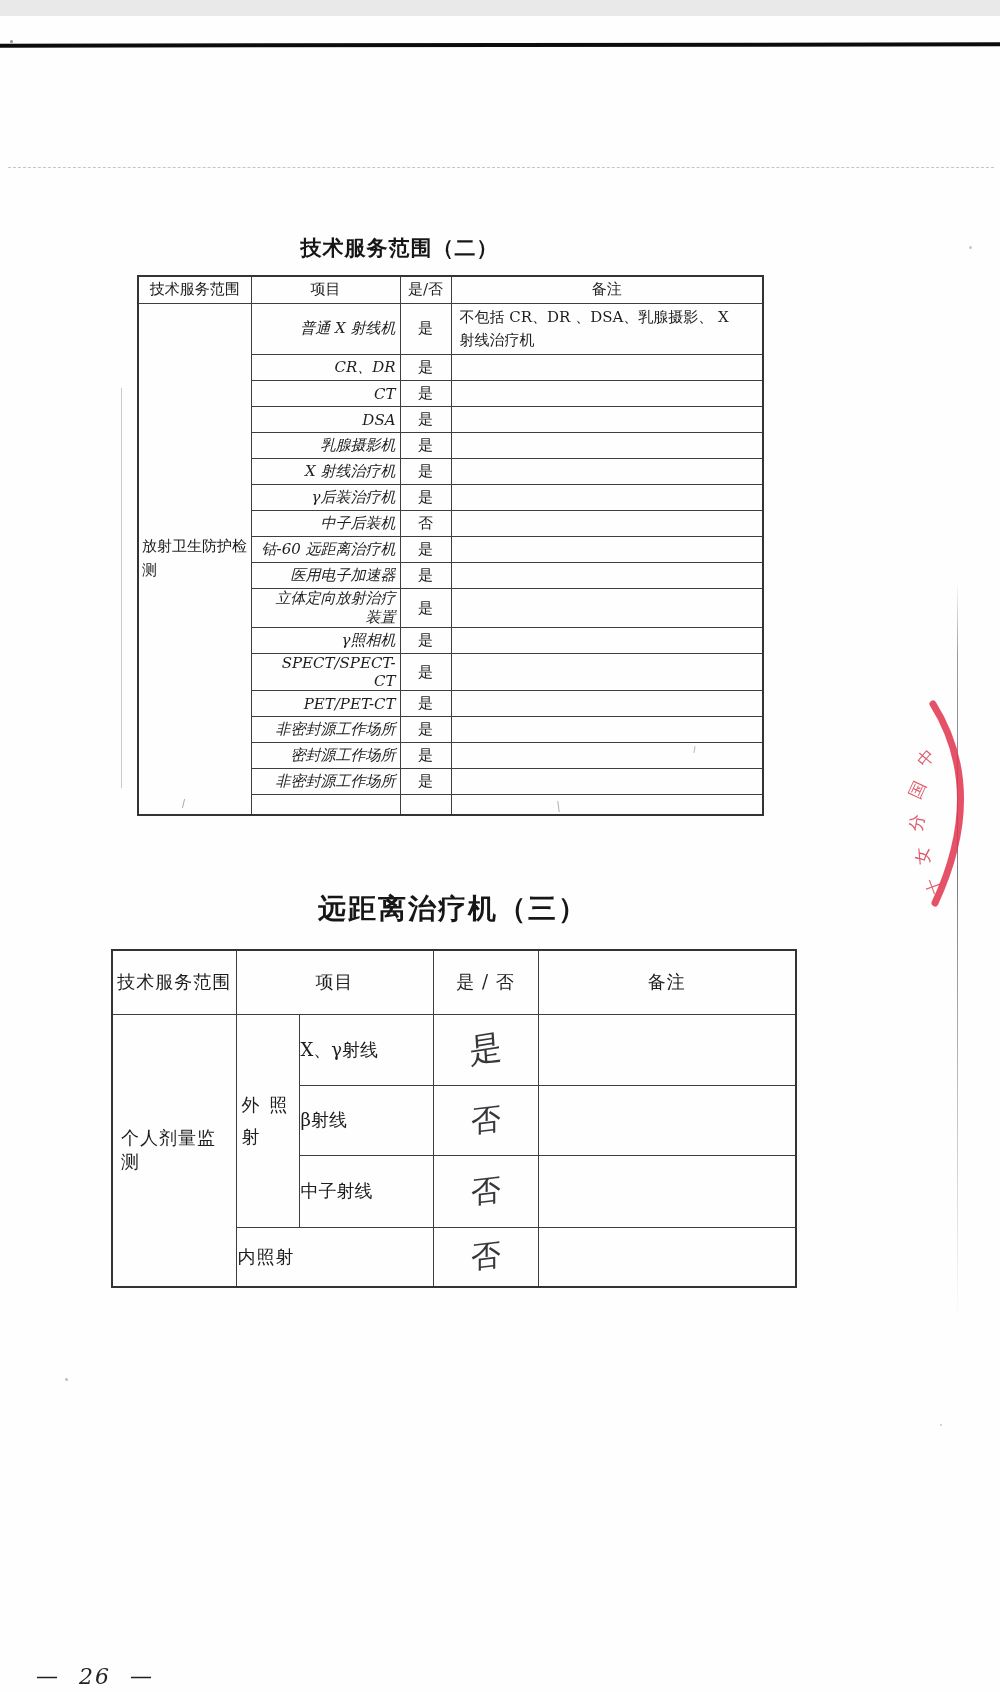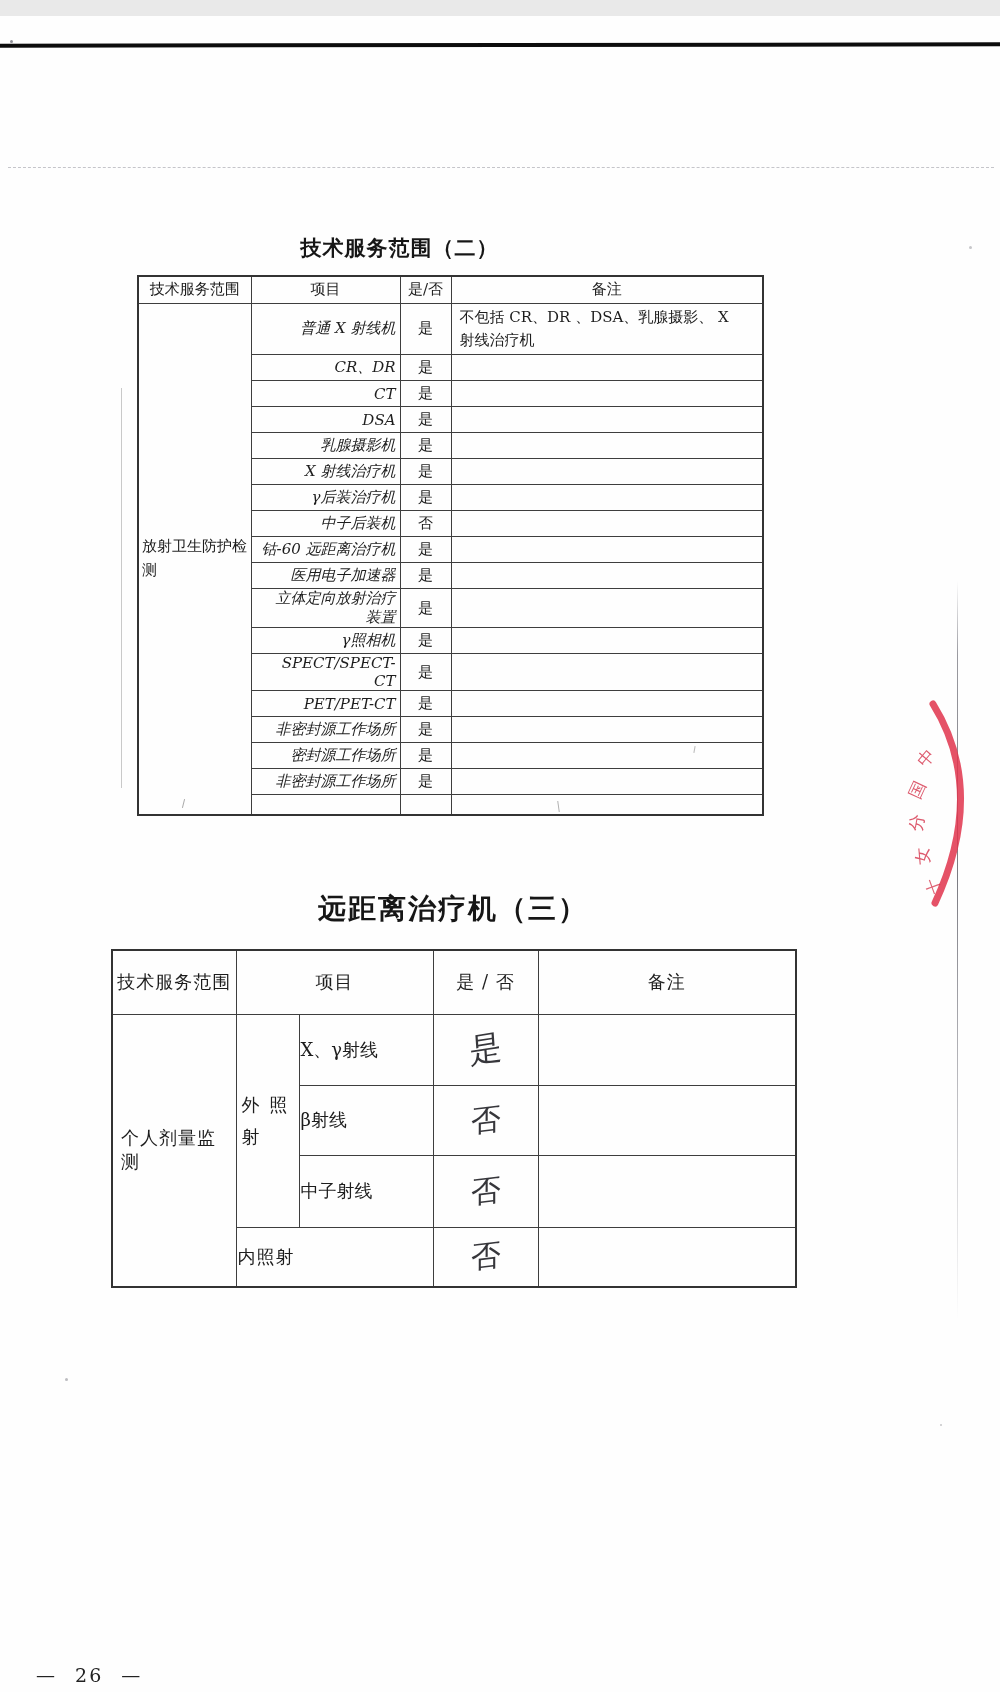--- a/index.html
+++ b/index.html
@@ -37,22 +37,22 @@
   .tbl-three .item-cell{text-align:left;}
   .tbl-three .yesno-cell{text-align:center;}
   .tbl-three .internal-cell{letter-spacing:1px;}
   
   .hand{display:inline-block;font-family:"DejaVu Serif",serif;font-size:30px;color:#26262b;
     transform:rotate(-7deg) skewX(-7deg);opacity:.92;}
   .hand-big{font-size:33px;transform:rotate(-9deg) skewX(-5deg);}
   
   .stamp{position:absolute;left:895px;top:680px;width:105px;height:215px;}
   
-  .page-number{position:absolute;left:36px;top:1648px;font-size:19px;color:#222;
-    letter-spacing:2px;word-spacing:10px;font-family:"DejaVu Serif",serif;}
+  .page-number{position:absolute;left:36px;top:1648px;font-size:22px;color:#222;
+    letter-spacing:2px;word-spacing:10px;font-family:"DejaVu Serif",serif;font-style:italic;}
 </style>
 </head>
 <body>
 
 <div class="page">
 
   <div class="top-edge-line"></div>
   <div class="dashed-line"></div>
   <div class="vert-line"></div>
   <div class="left-edge-line"></div>

